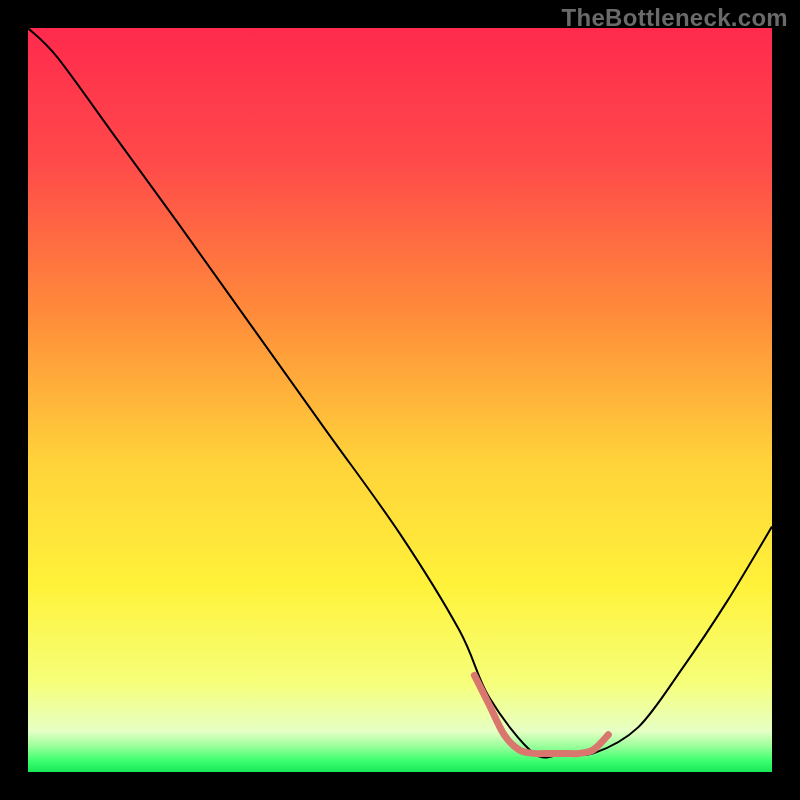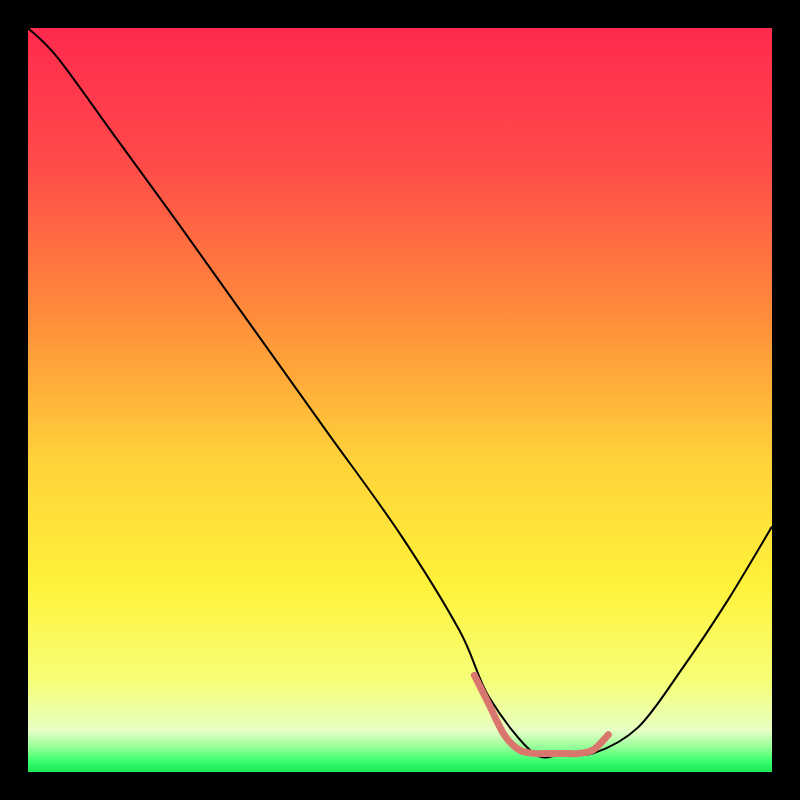--- a/index.html
+++ b/index.html
@@ -42,20 +42,21 @@
     top: 0;
     width: 744px;
     height: 744px;
     display: block;
   }
 </style>
 </head>
 <body>
 
 <div class="stage">
+  <div class="attribution">TheBottleneck.com</div>
 
   <div class="plot-frame">
     <svg class="plot" viewBox="0 0 744 744" preserveAspectRatio="none">
       <defs>
         <linearGradient id="bg-grad" x1="0" y1="0" x2="0" y2="1">
         <stop offset="0.00%" stop-color="#ff2a4d"></stop>
             <stop offset="18.00%" stop-color="#ff4a4a"></stop>
             <stop offset="38.00%" stop-color="#ff8a3a"></stop>
             <stop offset="58.00%" stop-color="#ffd23a"></stop>
             <stop offset="75.00%" stop-color="#fff23a"></stop>

